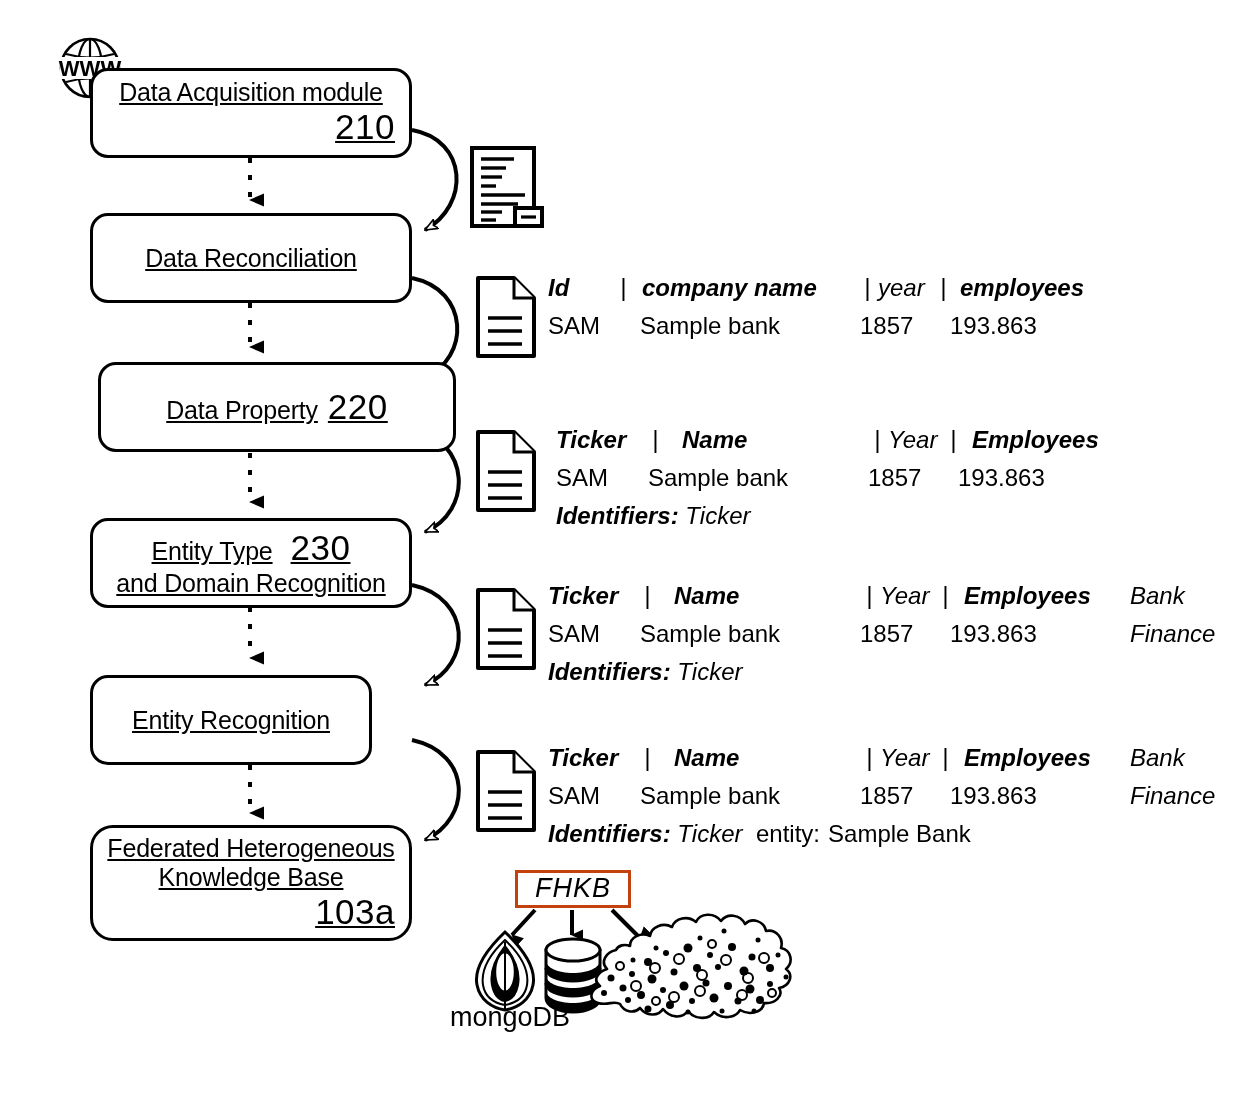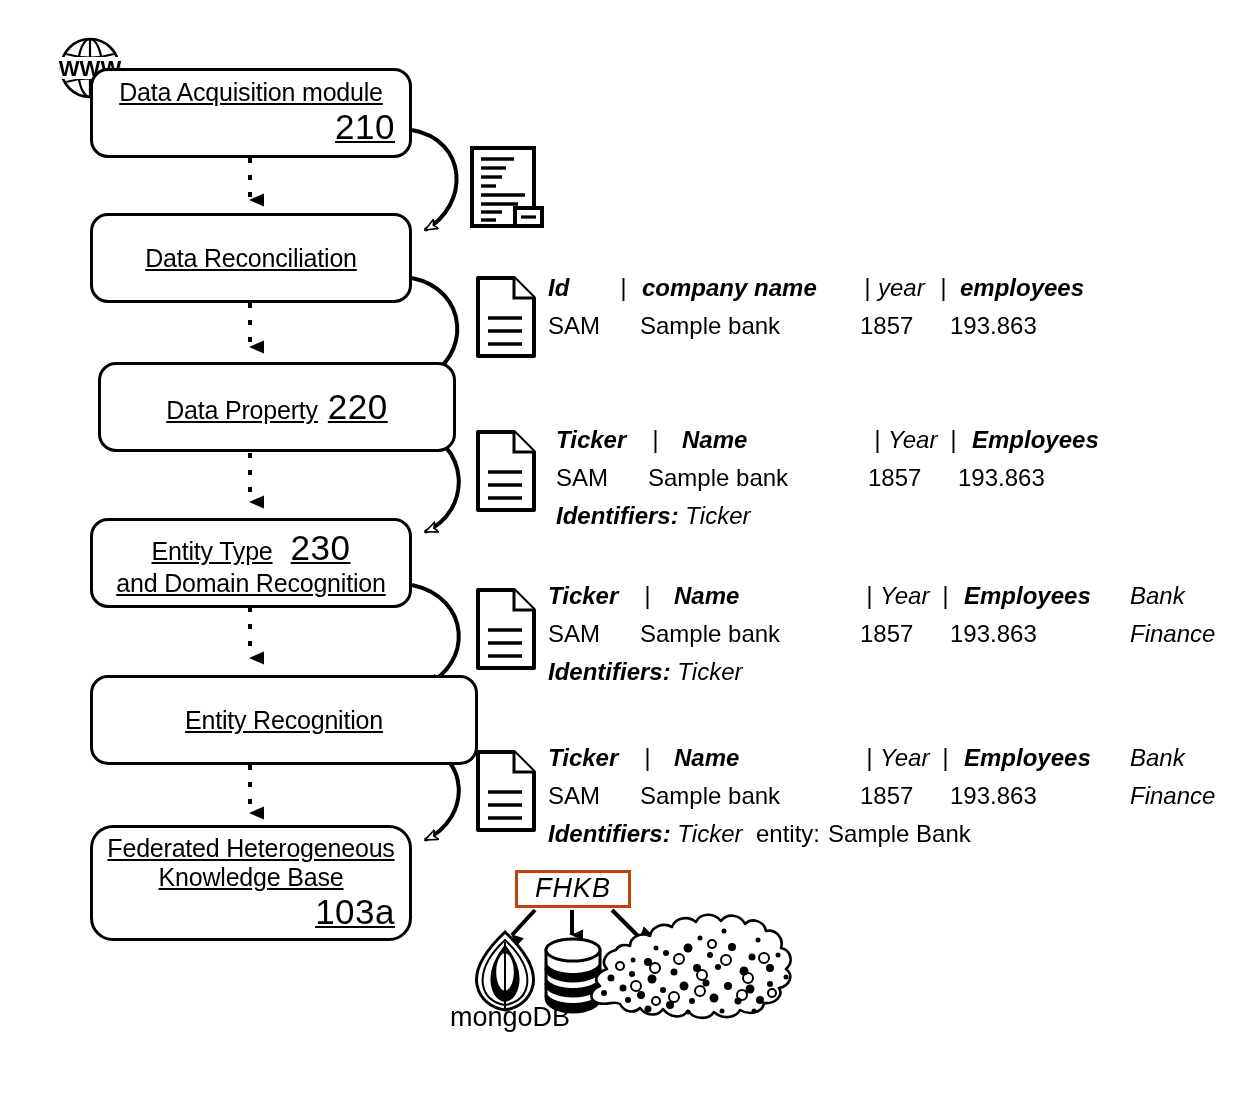--- a/index.html
+++ b/index.html
@@ -300,21 +300,21 @@
     </div>
   </div>
 
   <div class="pbox" style="left:90px;  top:518px; width:322px; height:90px;">
     <div class="pline ctr">
       <span>Entity Type</span><span class="gap"></span><span class="num">230</span>
     </div>
     <div class="pline ctr">and Domain Recognition</div>
   </div>
 
-  <div class="pbox" style="left:90px;  top:675px; width:388px; height:90px;">
+  <div class="pbox" style="left:90px;  top:675px; width:282px; height:90px;">
     <div class="pline ctr">Entity Recognition</div>
   </div>
 
   <div class="pbox" style="left:90px;  top:825px; width:322px; height:116px;border-radius:23px;">
     <div class="pline ctr">Federated Heterogeneous</div>
     <div class="pline ctr">Knowledge Base</div>
     <div class="pline right"><span class="num">103a</span></div>
   </div>
 
   <div class="rec" style="left:548px; top:276px;">

